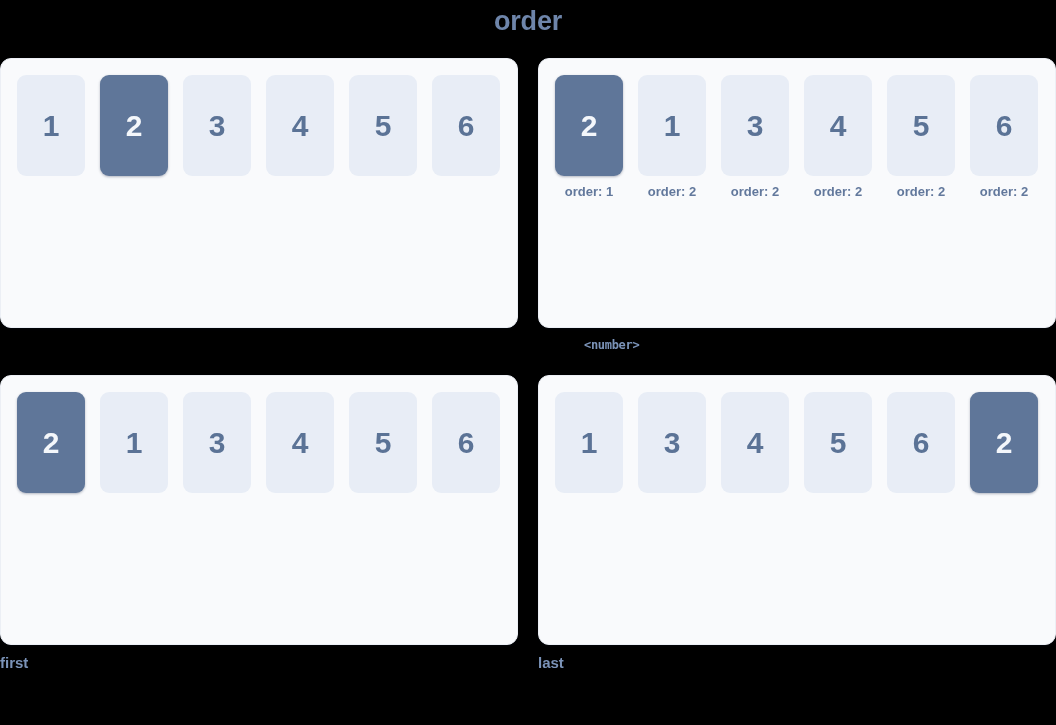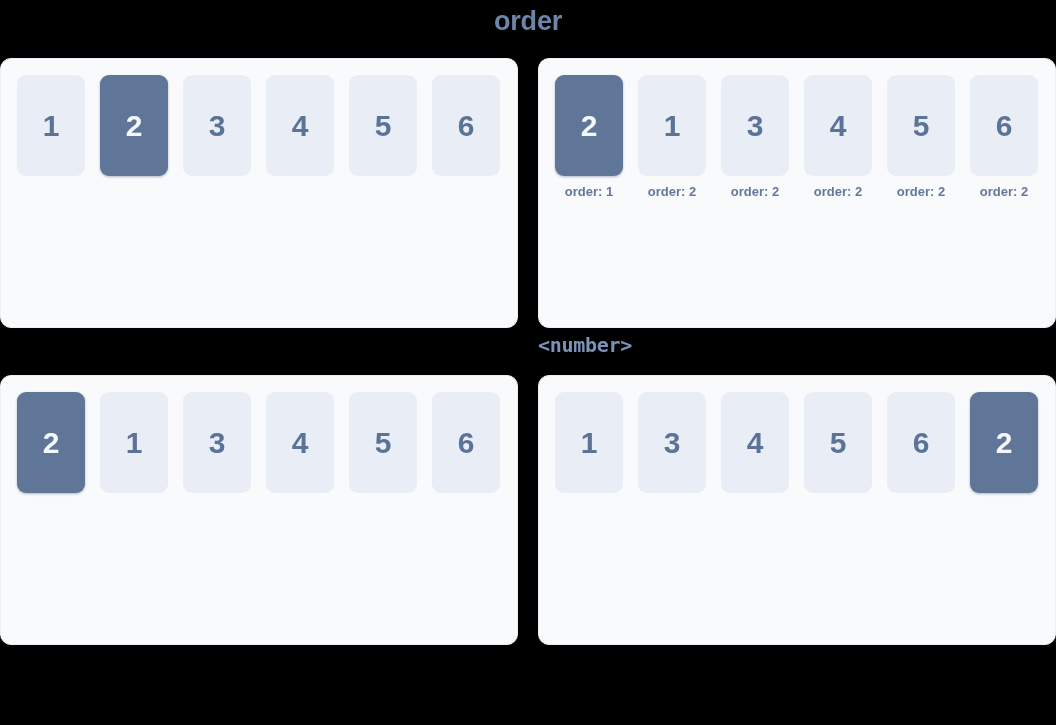--- a/index.html
+++ b/index.html
@@ -118,23 +118,24 @@
     margin-top: 8px;
     font-size: 15px;
     font-weight: bold;
     color: #7b93b8;
     line-height: 19px;
     white-space: nowrap;
   }
 
   .group-label.mono {
     font-family: "DejaVu Sans Mono", monospace;
-    font-size: 20px;
+    font-size: 12px;
     font-weight: bold;
     letter-spacing: -0.3px;
+    margin-left: 46px;
   }
 </style>
 </head>
 <body>
 
 <div id="root">
 
   <div class="page-title">order</div>
 
   <div class="grid">
@@ -209,40 +210,42 @@
               <div class="card">4</div>
             </div>
             <div class="item">
               <div class="card">5</div>
             </div>
             <div class="item">
               <div class="card">6</div>
             </div>
           </div>
         </div>
-      </div>
-      <div class="demo-group">
-        <div class="panel">
-          <div class="row">
-            <div class="item">
-              <div class="card">1</div>
-            </div>
-            <div class="item">
-              <div class="card">3</div>
-            </div>
-            <div class="item">
-              <div class="card">4</div>
-            </div>
-            <div class="item">
-              <div class="card">5</div>
-            </div>
-            <div class="item">
-              <div class="card">6</div>
-            </div>
-            <div class="item">
-              <div class="card highlight">2</div>
-            </div>
-          </div>
-        </div>
+        <div class="group-label">first</div>
+      </div>
+      <div class="demo-group">
+        <div class="panel">
+          <div class="row">
+            <div class="item">
+              <div class="card">1</div>
+            </div>
+            <div class="item">
+              <div class="card">3</div>
+            </div>
+            <div class="item">
+              <div class="card">4</div>
+            </div>
+            <div class="item">
+              <div class="card">5</div>
+            </div>
+            <div class="item">
+              <div class="card">6</div>
+            </div>
+            <div class="item">
+              <div class="card highlight">2</div>
+            </div>
+          </div>
+        </div>
+        <div class="group-label">last</div>
       </div>
     </div>
 
 </div>
 
 </body></html>

